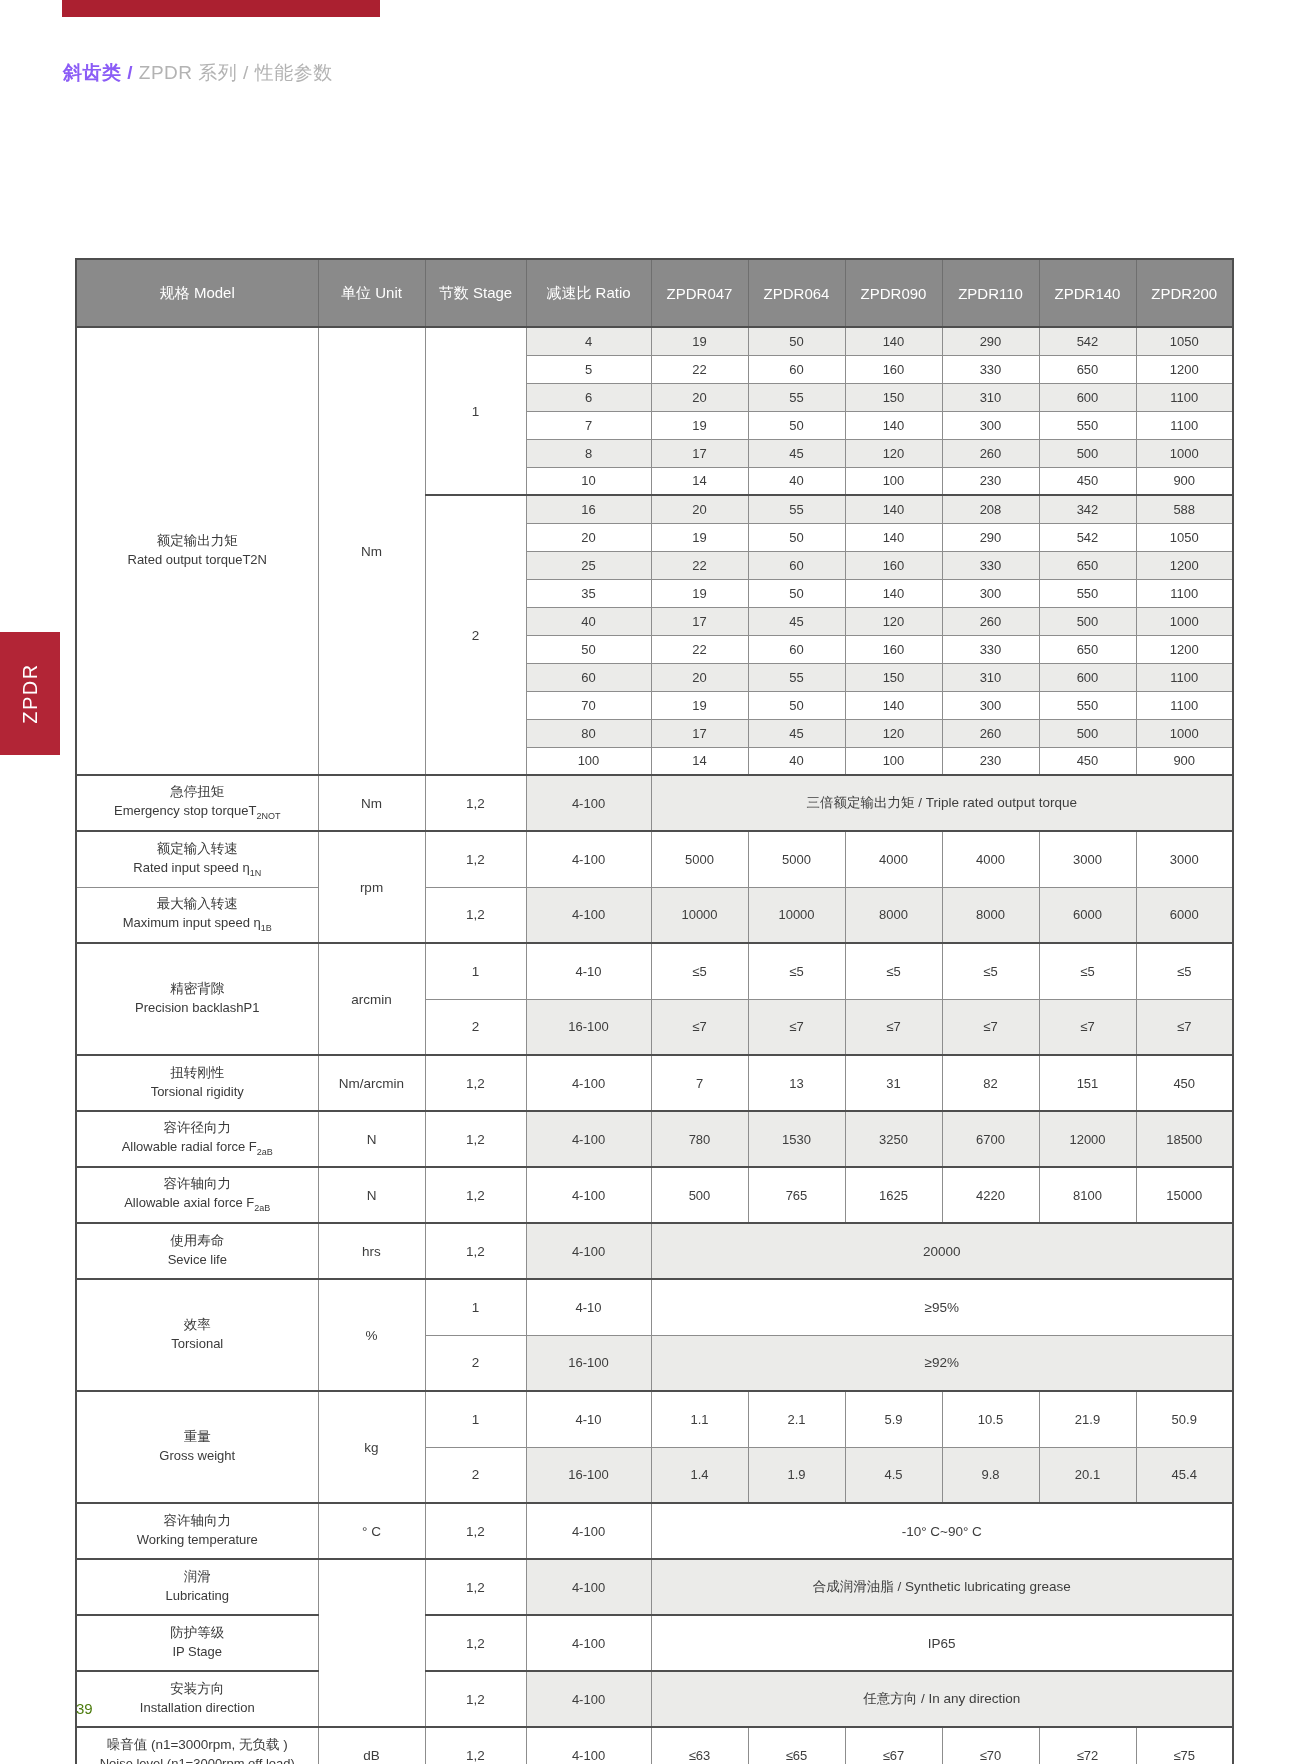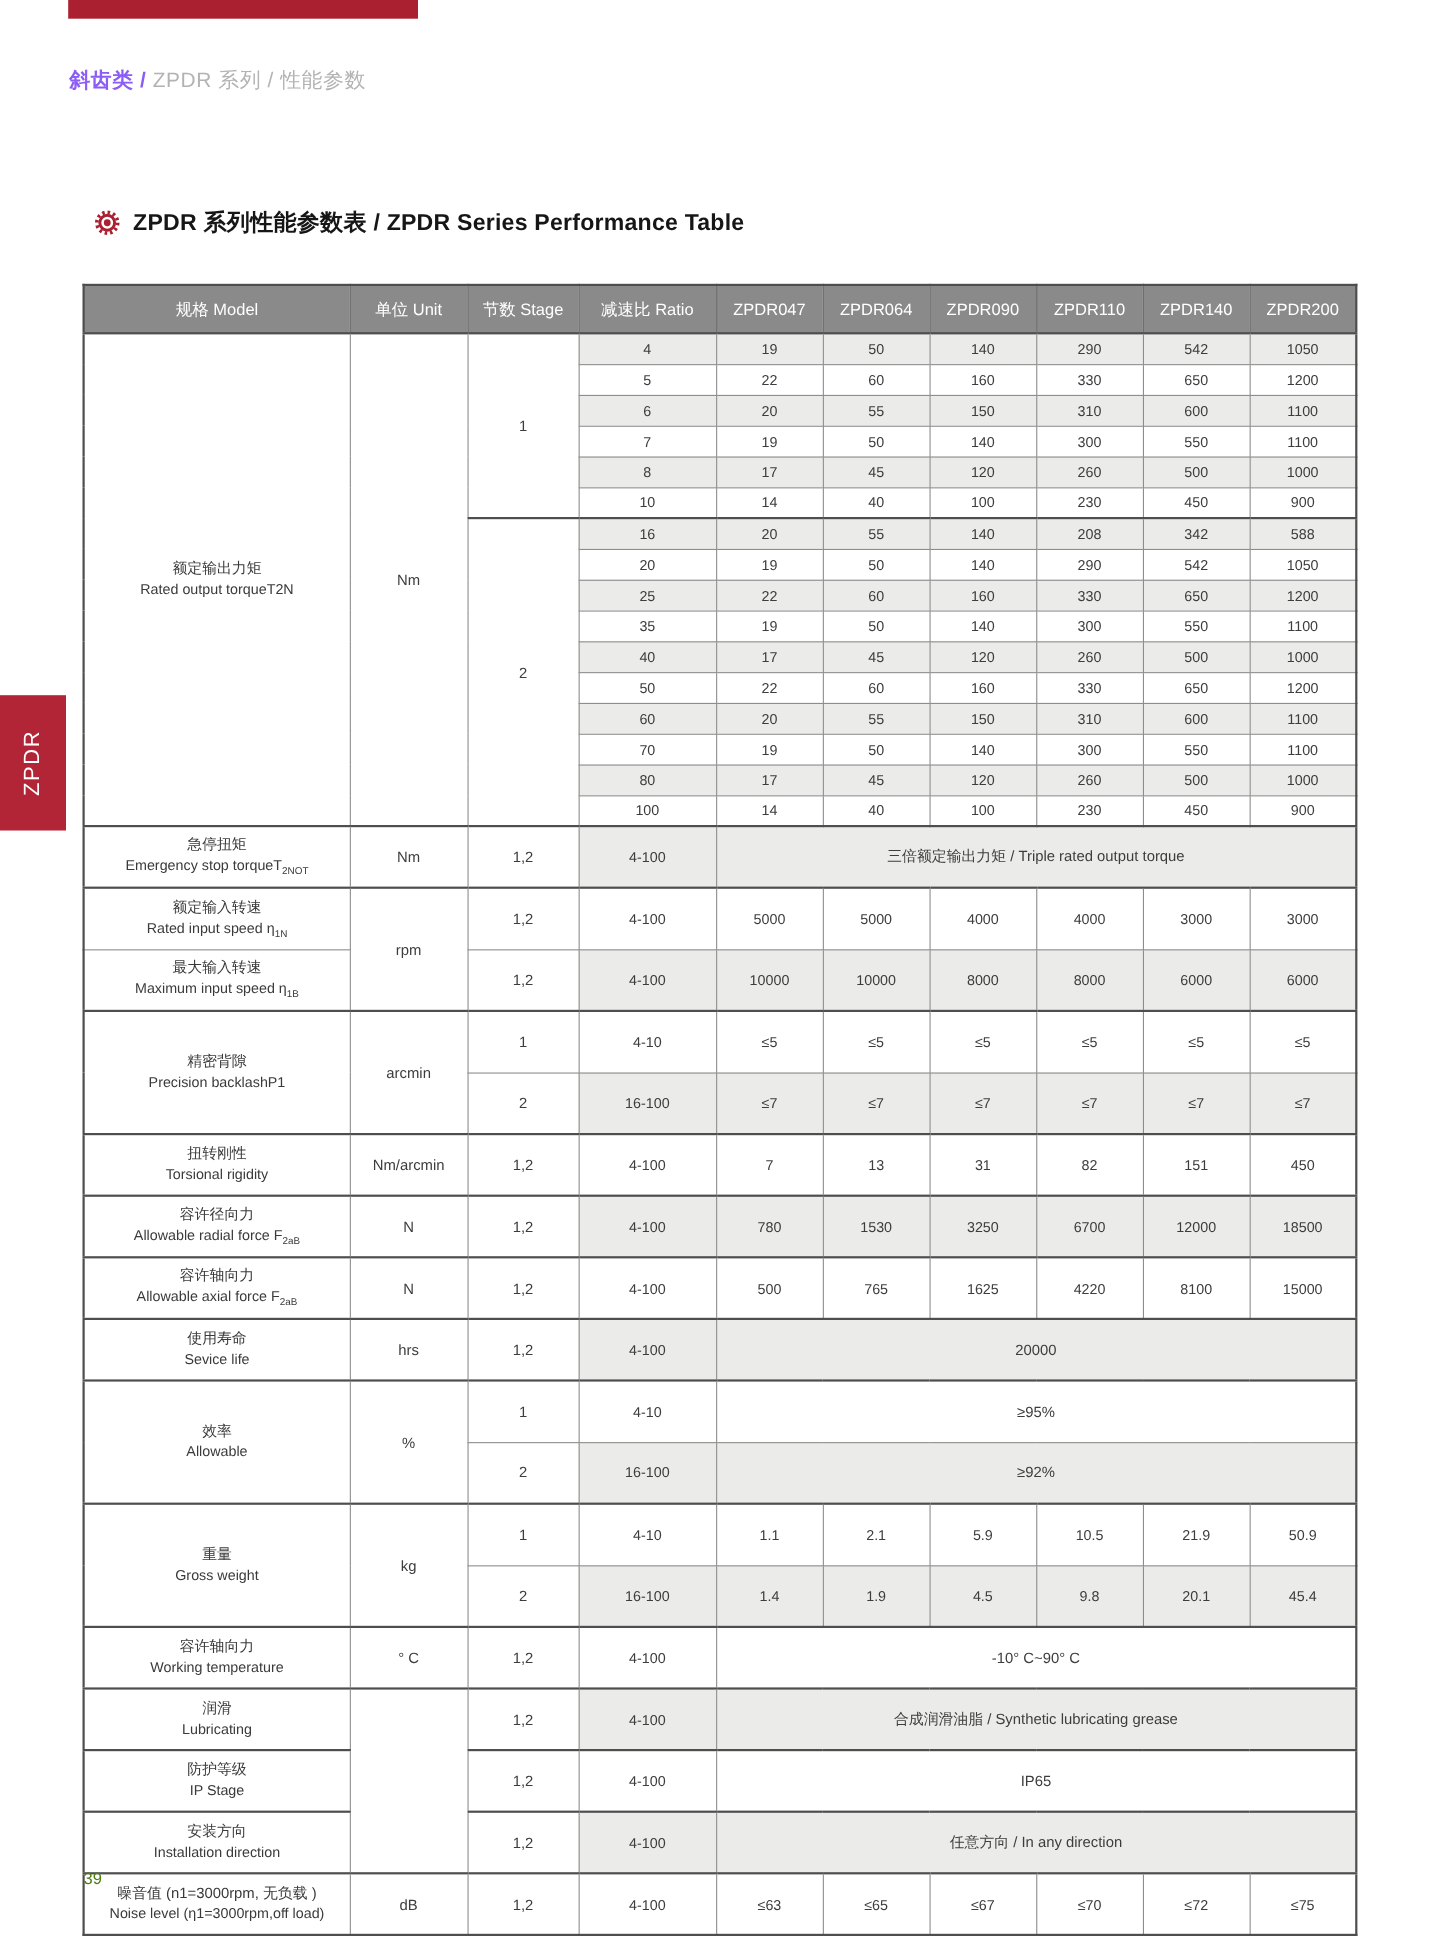--- a/index.html
+++ b/index.html
@@ -17,21 +17,21 @@
 
   .side-tab{position:absolute;left:0;top:632px;width:60px;height:123px;background:#b22536;display:flex;align-items:center;justify-content:center;}
   .side-tab span{transform:rotate(-90deg);color:#ffffff;font-size:20px;letter-spacing:1.5px;white-space:nowrap;}
 
   table.perf{position:absolute;left:75px;top:258px;width:1157px;border-collapse:collapse;table-layout:fixed;
     border:2px solid #4e4e4e;}
   col.c-model{width:242px;} col.c-unit{width:107px;} col.c-stage{width:101px;} col.c-ratio{width:125px;}
   col.c-v{width:97px;}
 
   .perf th{background:#8a8a8a;color:#ffffff;font-weight:normal;font-size:15px;
-    border:1px solid #6f6f6f;border-bottom:2px solid #4e4e4e;height:42px;padding:0;text-align:center;}
+    border:1px solid #6f6f6f;border-bottom:2px solid #4e4e4e;height:42px;padding:12px;text-align:center;}
   .perf td{border:1px solid #8d8d8d;text-align:center;vertical-align:middle;font-size:13px;color:#3d3d3d;padding:1px 2px;background:#ffffff;}
   tr.vrow{height:28px;}
   tr.lrow{height:56px;}
   tr.g td.c{background:#ebebe9;}
   tr.sec td{border-top:2px solid #4e4e4e;}
   td.lbl{line-height:1.4;}
   td.lbl .zh{font-size:13.5px;color:#3a3a3a;}
   td.lbl .en{font-size:13px;color:#3a3a3a;}
   td.lbl sub{font-size:9px;}
   td.unit,td.stage{font-size:13.5px;}
@@ -43,28 +43,20 @@
 <body>
 
 <div class="page">
 
   <div class="red-bar"></div>
 
   <div class="breadcrumb">
     <span class="strong">斜齿类 /</span><span class="rest"> ZPDR 系列 / 性能参数</span>
   </div>
 
-  <div class="section-head">
-    <svg class="gear" viewBox="0 0 40 40">
-      <circle cx="20" cy="20" r="14" fill="none" stroke="#ab2030" stroke-width="5" stroke-dasharray="3.4 3.93"></circle>
-      <circle cx="20" cy="20" r="10" fill="none" stroke="#ab2030" stroke-width="4"></circle>
-      <circle cx="20" cy="20" r="4.6" fill="#ab2030"></circle>
-    </svg>
-    <span class="section-title">ZPDR 系列性能参数表 / ZPDR Series Performance Table</span>
-  </div>
 
   <div class="side-tab">
     <span>ZPDR</span>
   </div>
 
   <table class="perf">
     <colgroup>
       <col class="c-model">
         <col class="c-unit">
         <col class="c-stage">
@@ -369,21 +361,21 @@
         </td>
         <td class="unit">hrs</td>
         <td class="stage">1,2</td>
         <td class="c ratio">4-100</td>
         <td class="c merged" colspan="6">20000</td>
       </tr>
 
       <tr class="lrow sec">
         <td class="lbl" rowspan="2">
           <div class="zh">效率</div>
-          <div class="en"><span>Allowable</span></div>
+          <div class="en"><span>Torsional</span></div>
         </td>
         <td class="unit" rowspan="2">%</td>
         <td class="stage">1</td>
         <td class="c ratio">4-10</td>
         <td class="c merged" colspan="6">≥95%</td>
       </tr>
 
       <tr class="lrow g">
         <td class="stage">2</td>
         <td class="c ratio">16-100</td>

